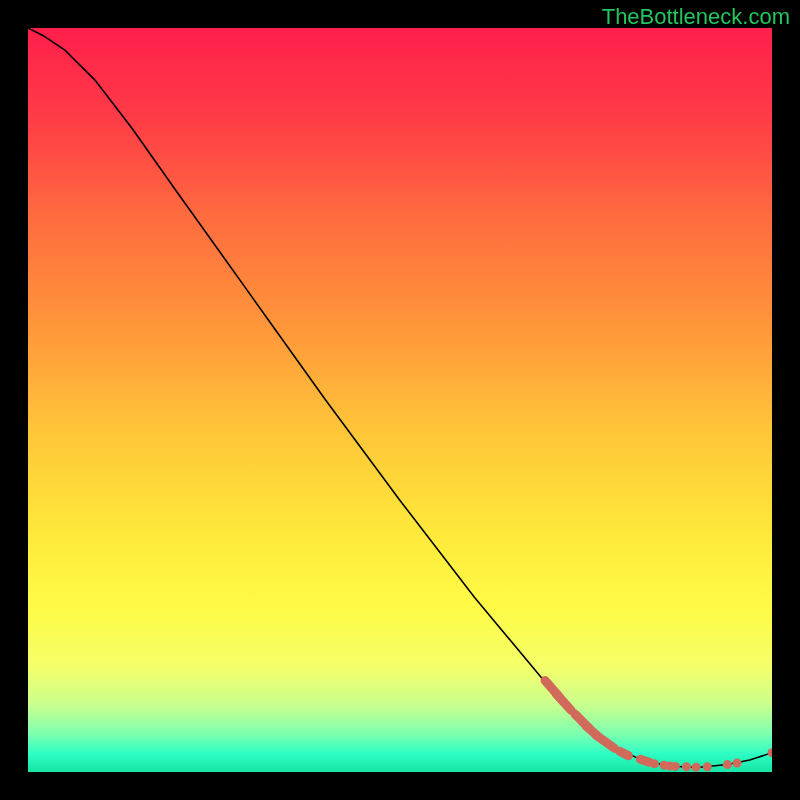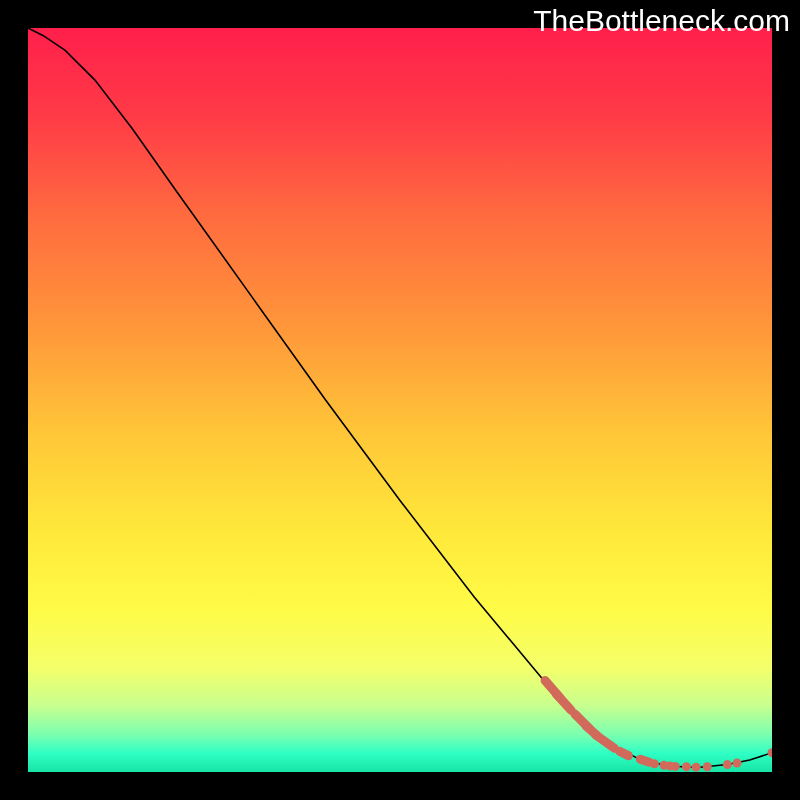--- a/index.html
+++ b/index.html
@@ -8,22 +8,22 @@
     height: 800px;
     background: #000;
     position: relative;
     font-family: Arial, sans-serif;
     overflow: hidden;
   }
   .attribution {
     position: absolute;
     top: 4px;
     right: 10px;
-    color: #ffffff;
-    font-size: 30px;
+    color: #22c55e;
+    font-size: 22px;
     font-weight: 500;
     z-index: 10;
   }
   .plot-area {
     position: absolute;
     left: 28px;
     top: 28px;
     width: 744px;
     height: 744px;
   }

